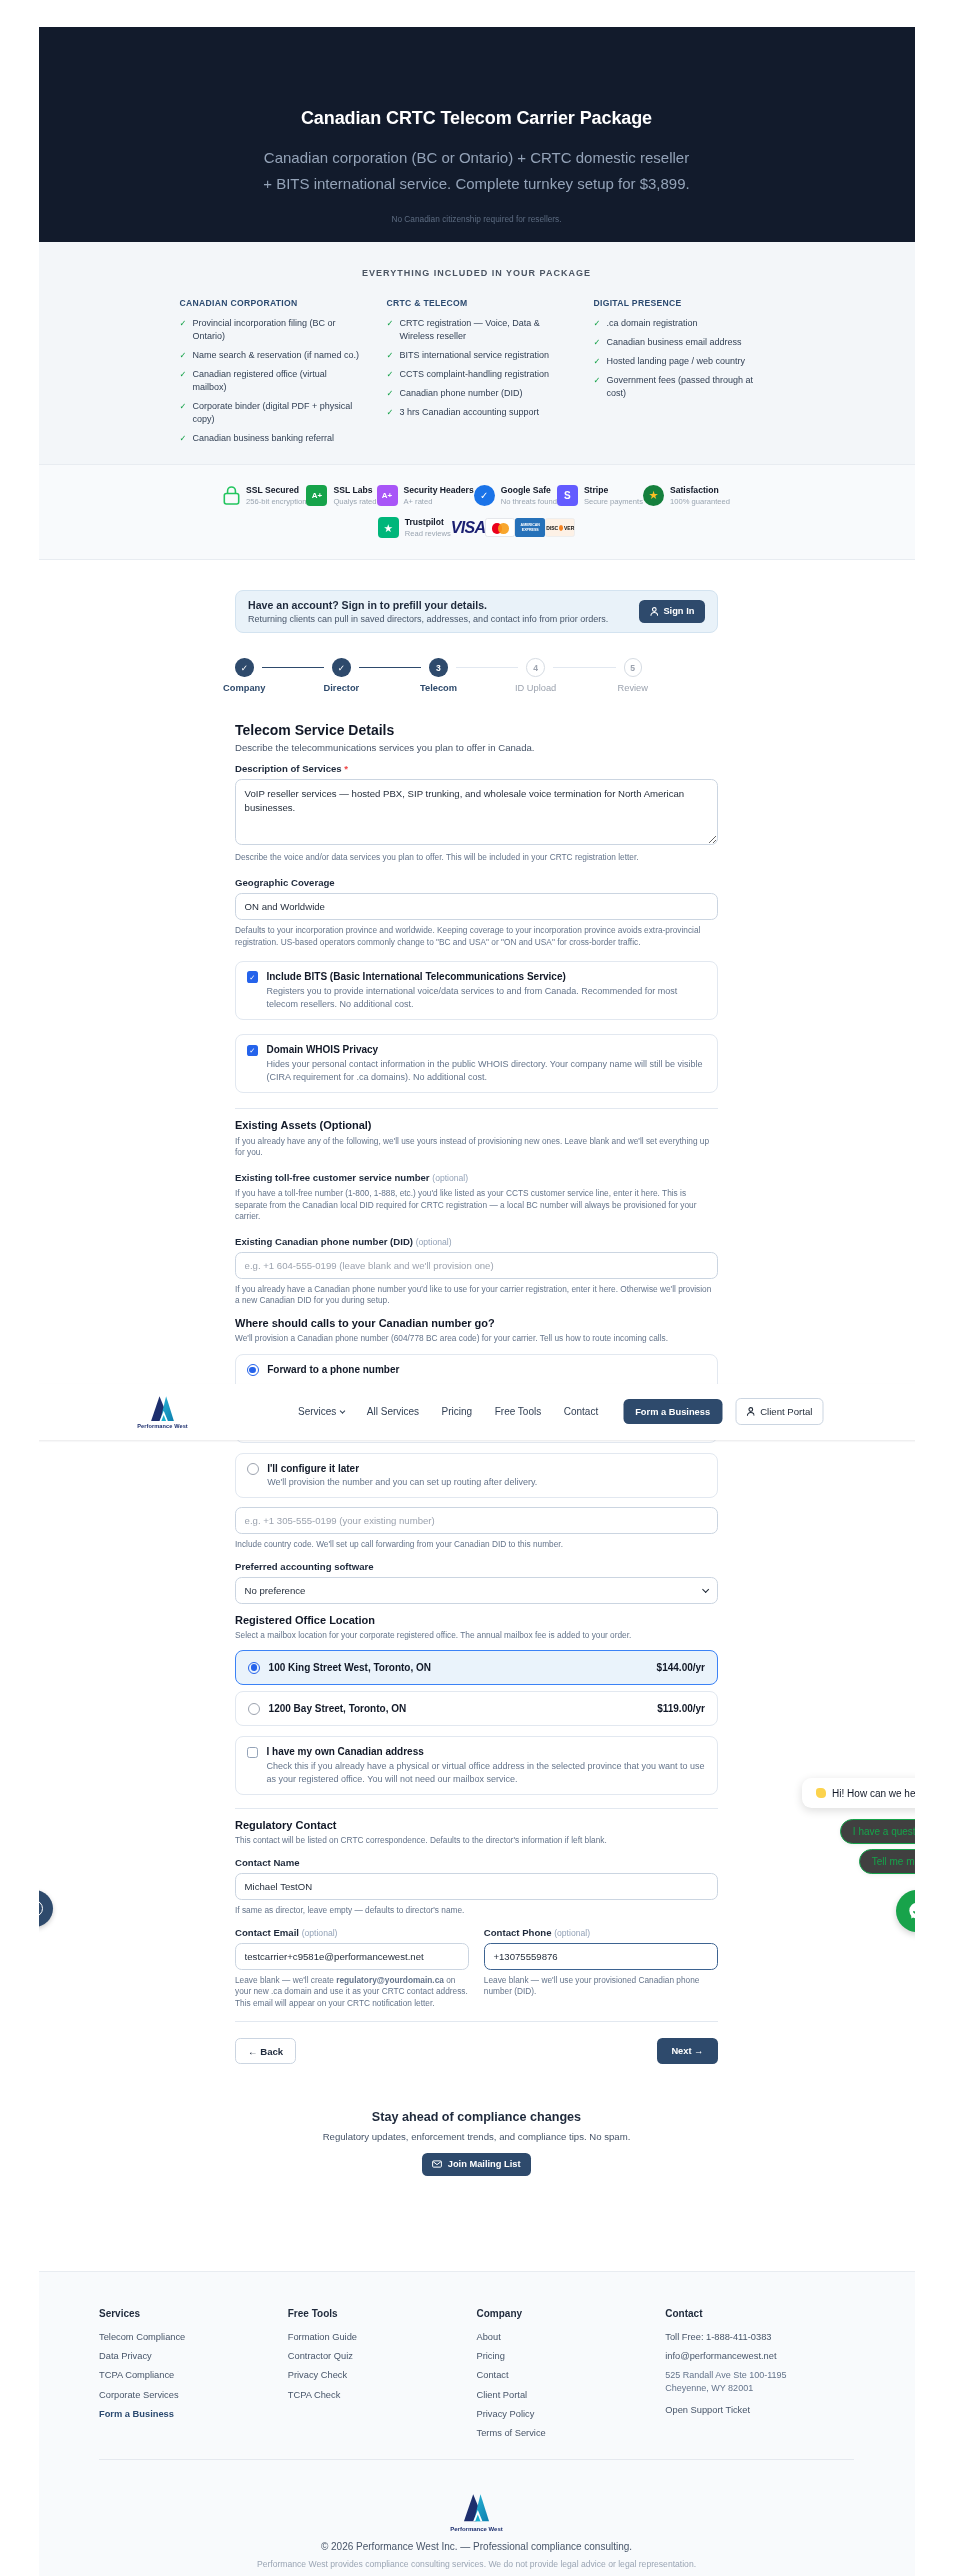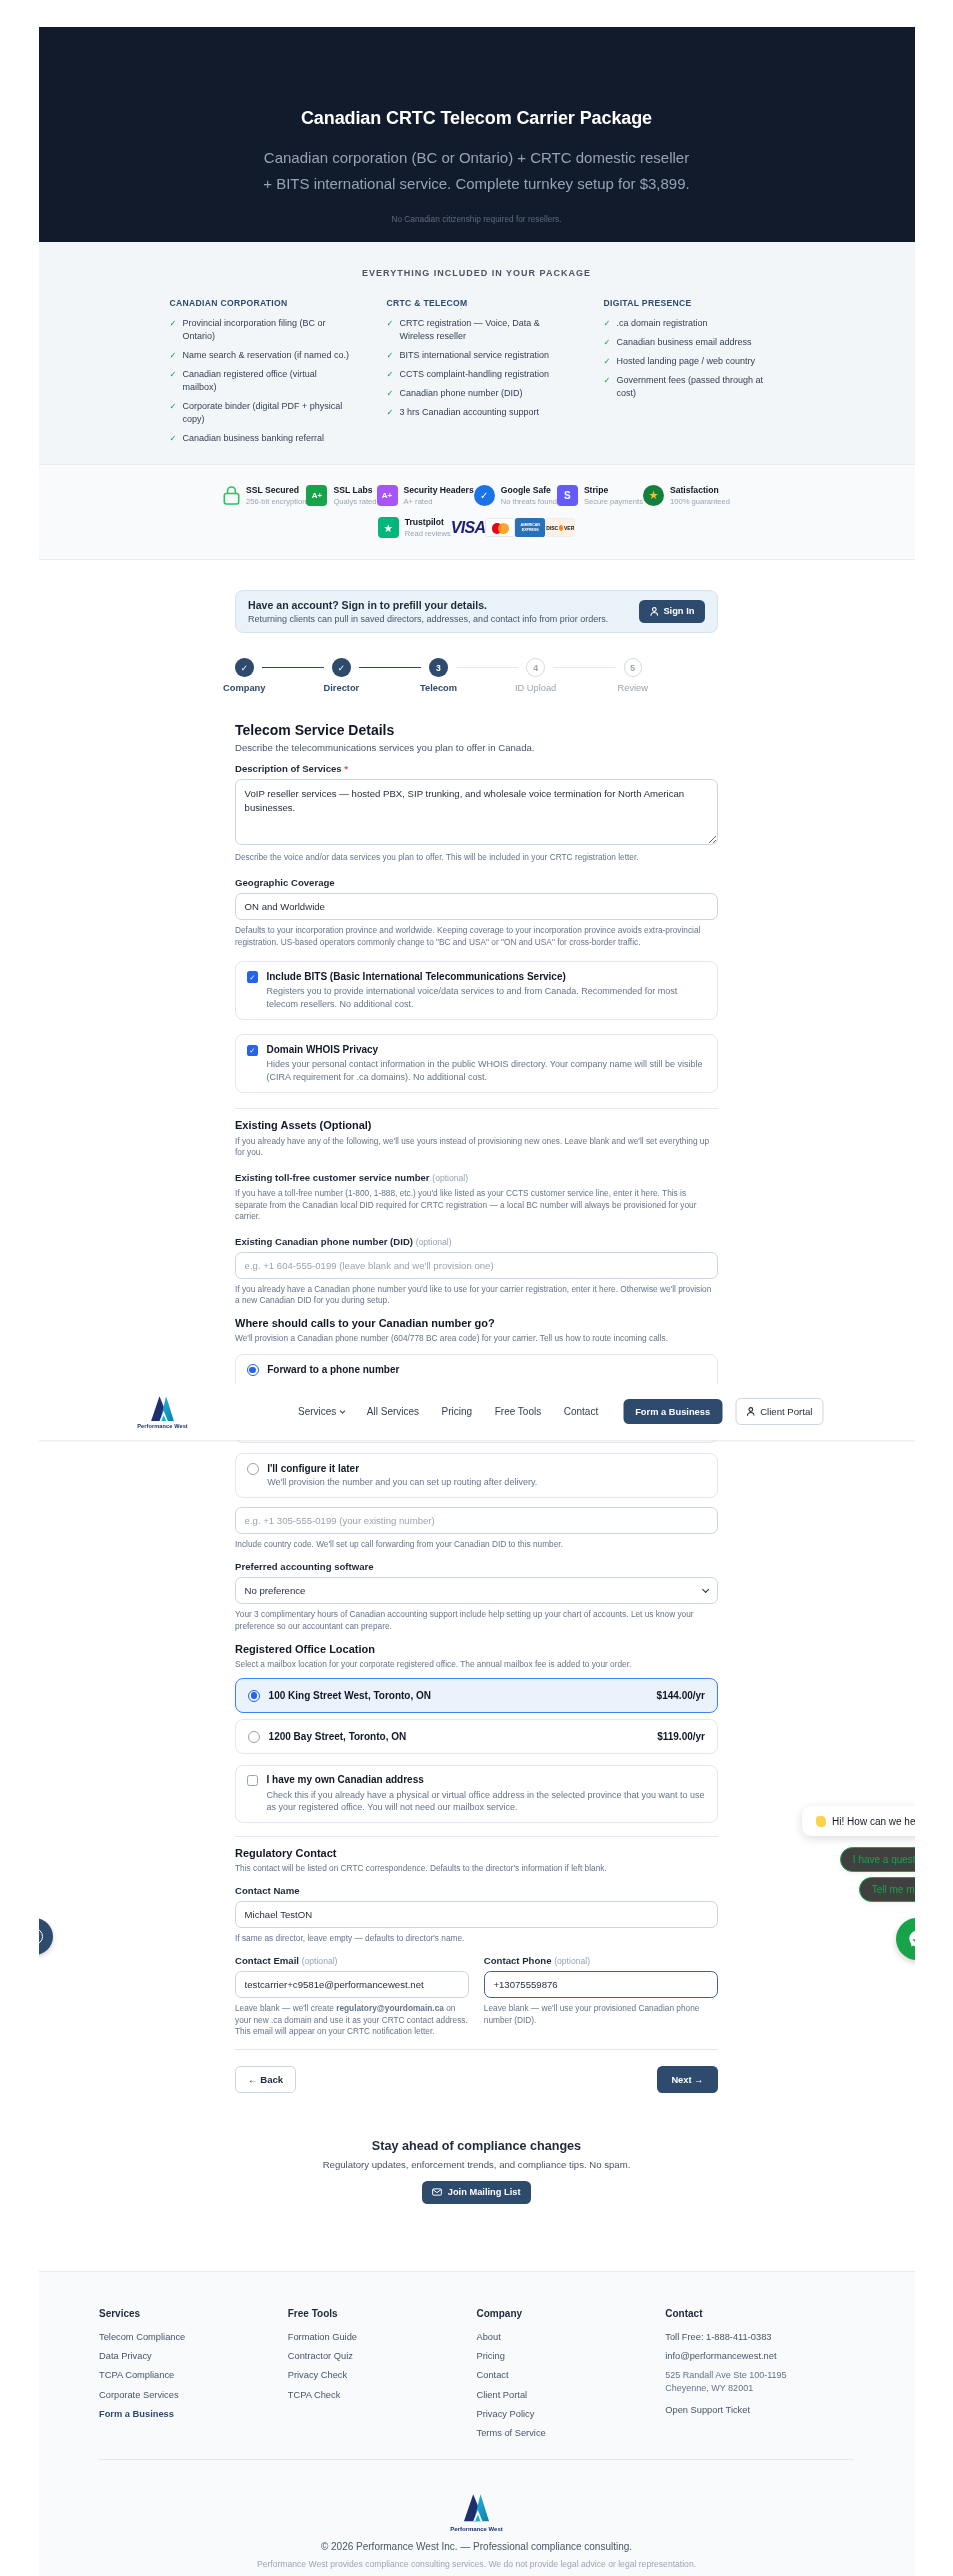--- a/index.html
+++ b/index.html
@@ -9,21 +9,21 @@
   
   .top-gap { height:26.5px; background:#ffffff; }
   .hero { height:215px; background:#121b2c; display:flex; flex-direction:column; align-items:center; padding-top:81px; text-align:center; }
   .hero h1 { color:#ffffff; font-size:18px; font-weight:bold; letter-spacing:-0.1px; }
   .hero-sub { margin-top:16px; width:437px; color:#94a3b8; font-size:15px; line-height:1.75; }
   .hero-note { margin-top:17px; color:#5c6b80; font-size:8.3px; }
 
   
   .included { height:222px; background:#f3f6f9; padding-top:26.5px; }
   .included-h { text-align:center; color:#4b5563; font-size:9px; font-weight:600; letter-spacing:1px; }
-  .inc-grid { display:grid; grid-template-columns:repeat(3,180px); gap:37px; justify-content:center; margin-top:20px; }
+  .inc-grid { display:grid; grid-template-columns:repeat(3,180px); gap:27px; justify-content:center; margin-top:20px; }
   .inc-col-title { color:#2b4a70; font-size:8.6px; font-weight:bold; letter-spacing:0.3px; margin-bottom:8.6px; }
   .inc-item { display:flex; gap:6px; margin-bottom:6px; font-size:9px; line-height:1.45; color:#334155; }
   .check { color:#16a34a; font-size:8.3px; font-weight:bold; line-height:1.6; }
 
   
   .badges { height:96px; background:#f8fafc; border-top:0.7px solid #e8ecf1; border-bottom:0.7px solid #e8ecf1;
             display:flex; flex-direction:column; align-items:center; justify-content:center; gap:8.6px; }
   .badge-row { display:flex; align-items:center; }
   .badge { display:flex; align-items:center; gap:6px; }
   .badge-t { font-size:8.6px; font-weight:bold; color:#111827; line-height:1.5; }
@@ -476,21 +476,20 @@
 
       <input class="input" style="margin-top: 9.3px;" placeholder="e.g. +1 305-555-0199 (your existing number)">
       <div class="helper">Include country code. We'll set up call forwarding from your Canadian DID to this number.</div>
 
       
       <div class="lbl mt16">Preferred accounting software</div>
       <div class="selectbox mt8">
         <span>No preference</span>
         <span class="chev"></span>
       </div>
-      <div class="helper">Your 3 complimentary hours of Canadian accounting support include help setting up your chart of accounts. Let us know your preference so our accountant can prepare.</div>
 
       
       <div class="h3 mt16">Registered Office Location</div>
       <div class="helper" style="margin-top:4px">Select a mailbox location for your corporate registered office. The annual mailbox fee is added to your order.</div>
 
       <div class="office-opt sel" style="margin-top:8px">
         <span class="radio on"></span>
         <span class="office-lbl">100 King Street West, Toronto, ON</span>
         <span class="office-price">$144.00/yr</span>
       </div>

